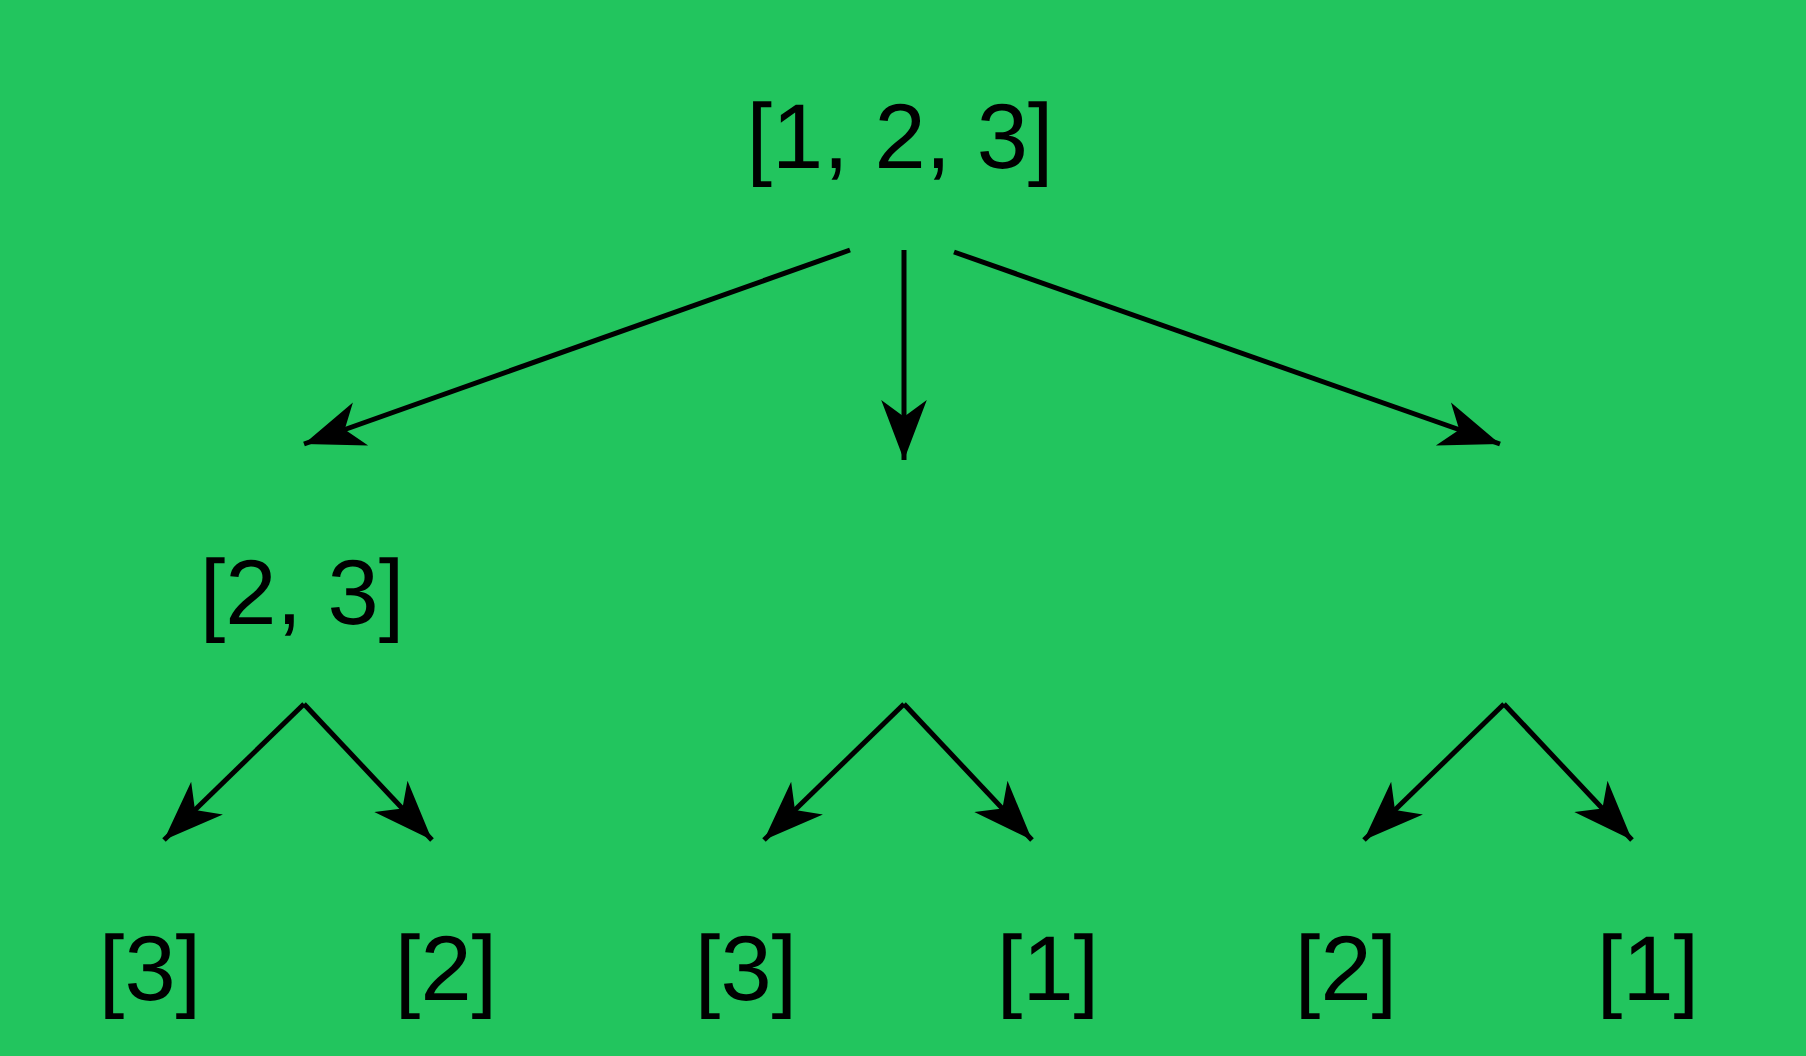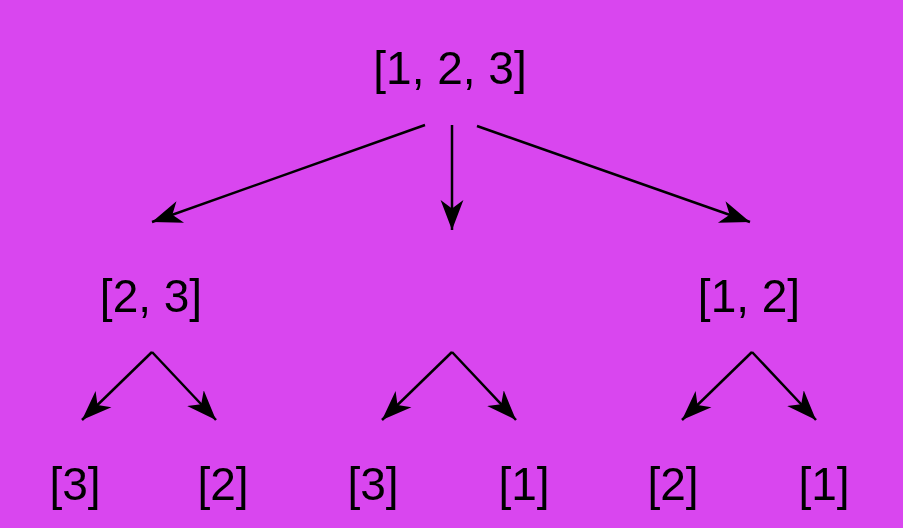--- a/index.html
+++ b/index.html
@@ -4,21 +4,21 @@
 <style>
   html, body {
     margin: 0;
     padding: 0;
     background: #ffffff;
   }
   .canvas {
     position: relative;
     width: 903px;
     height: 528px;
-    background: #d946ef;
+    background: #22c55e;
     overflow: hidden;
     font-family: "Liberation Sans", sans-serif;
   }
   .edges-svg {
     position: absolute;
     left: 0;
     top: 0;
     width: 903px;
     height: 528px;
   }
@@ -58,21 +58,20 @@
     <line x1="452" y1="352" x2="382" y2="420" marker-end="url(#ah)"></line>
     <line x1="452" y1="352" x2="516" y2="420" marker-end="url(#ah)"></line>
 
     <line x1="752" y1="352" x2="682" y2="420" marker-end="url(#ah)"></line>
     <line x1="752" y1="352" x2="816" y2="420" marker-end="url(#ah)"></line>
   </svg>
 
   <div class="node" style="left:450px; top:68px;">[1, 2, 3]</div>
 
   <div class="node" style="left:151px; top:296px;text-align:right;">[2, 3]</div>
-  <div class="node" style="left:749px; top:296px;">[1, 2]</div>
 
   <div class="node" style="left:75px; top:484px;">[3]</div>
   <div class="node" style="left:223px; top:484px;">[2]</div>
 
   <div class="node" style="left:373px; top:484px;">[3]</div>
   <div class="node" style="left:524px; top:484px;">[1]</div>
 
   <div class="node" style="left:673px; top:484px;">[2]</div>
   <div class="node" style="left:824px; top:484px;">[1]</div>
 

